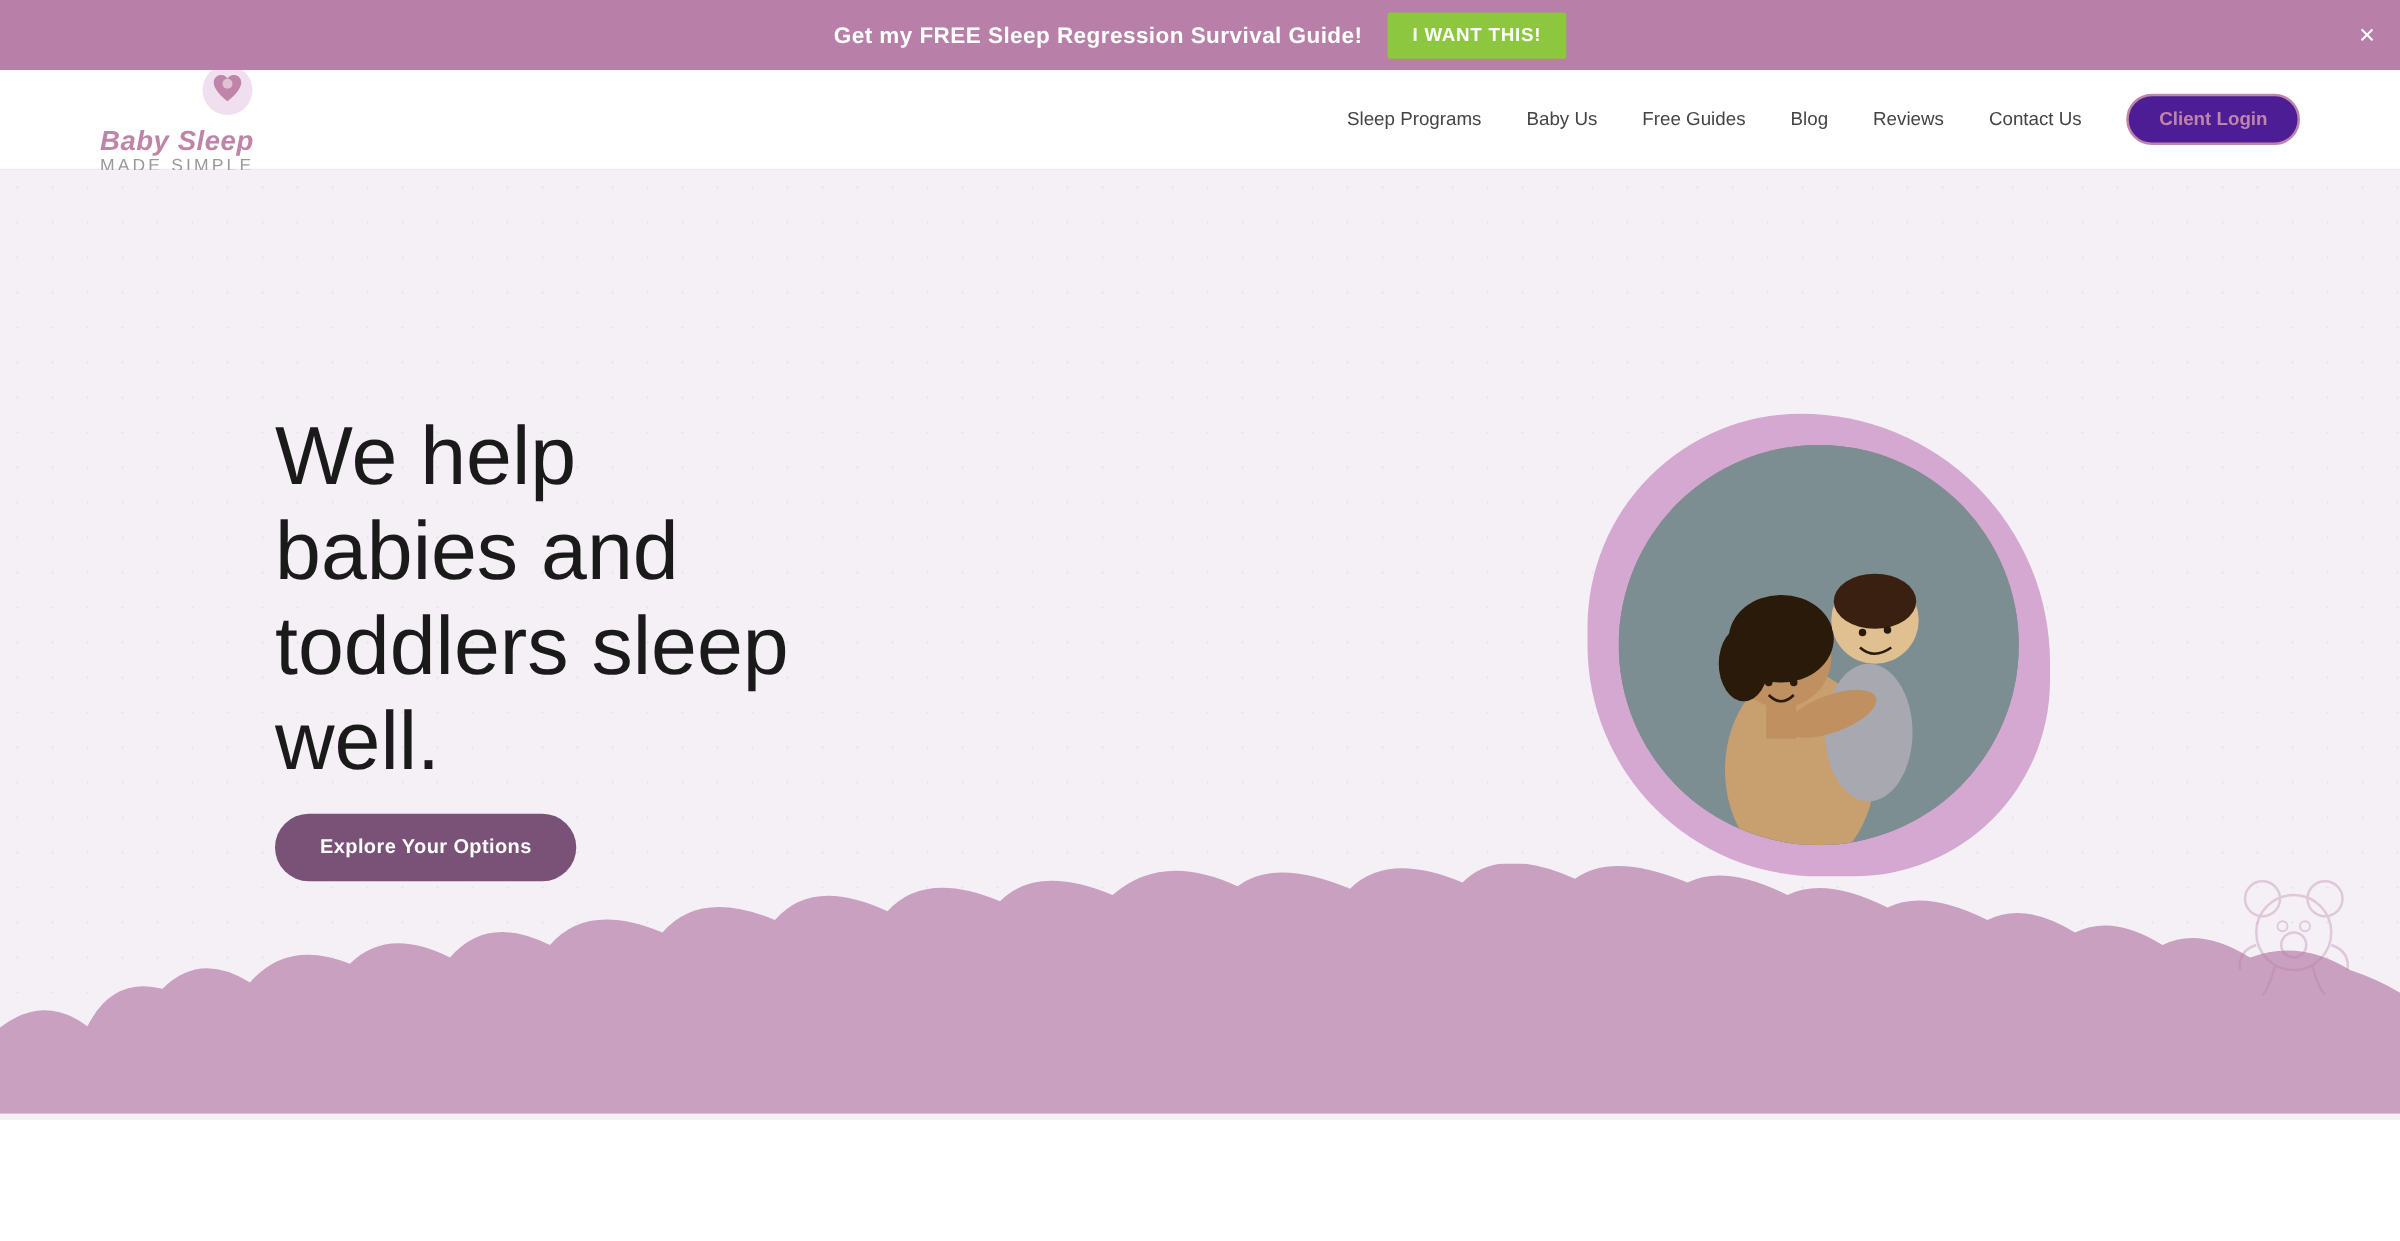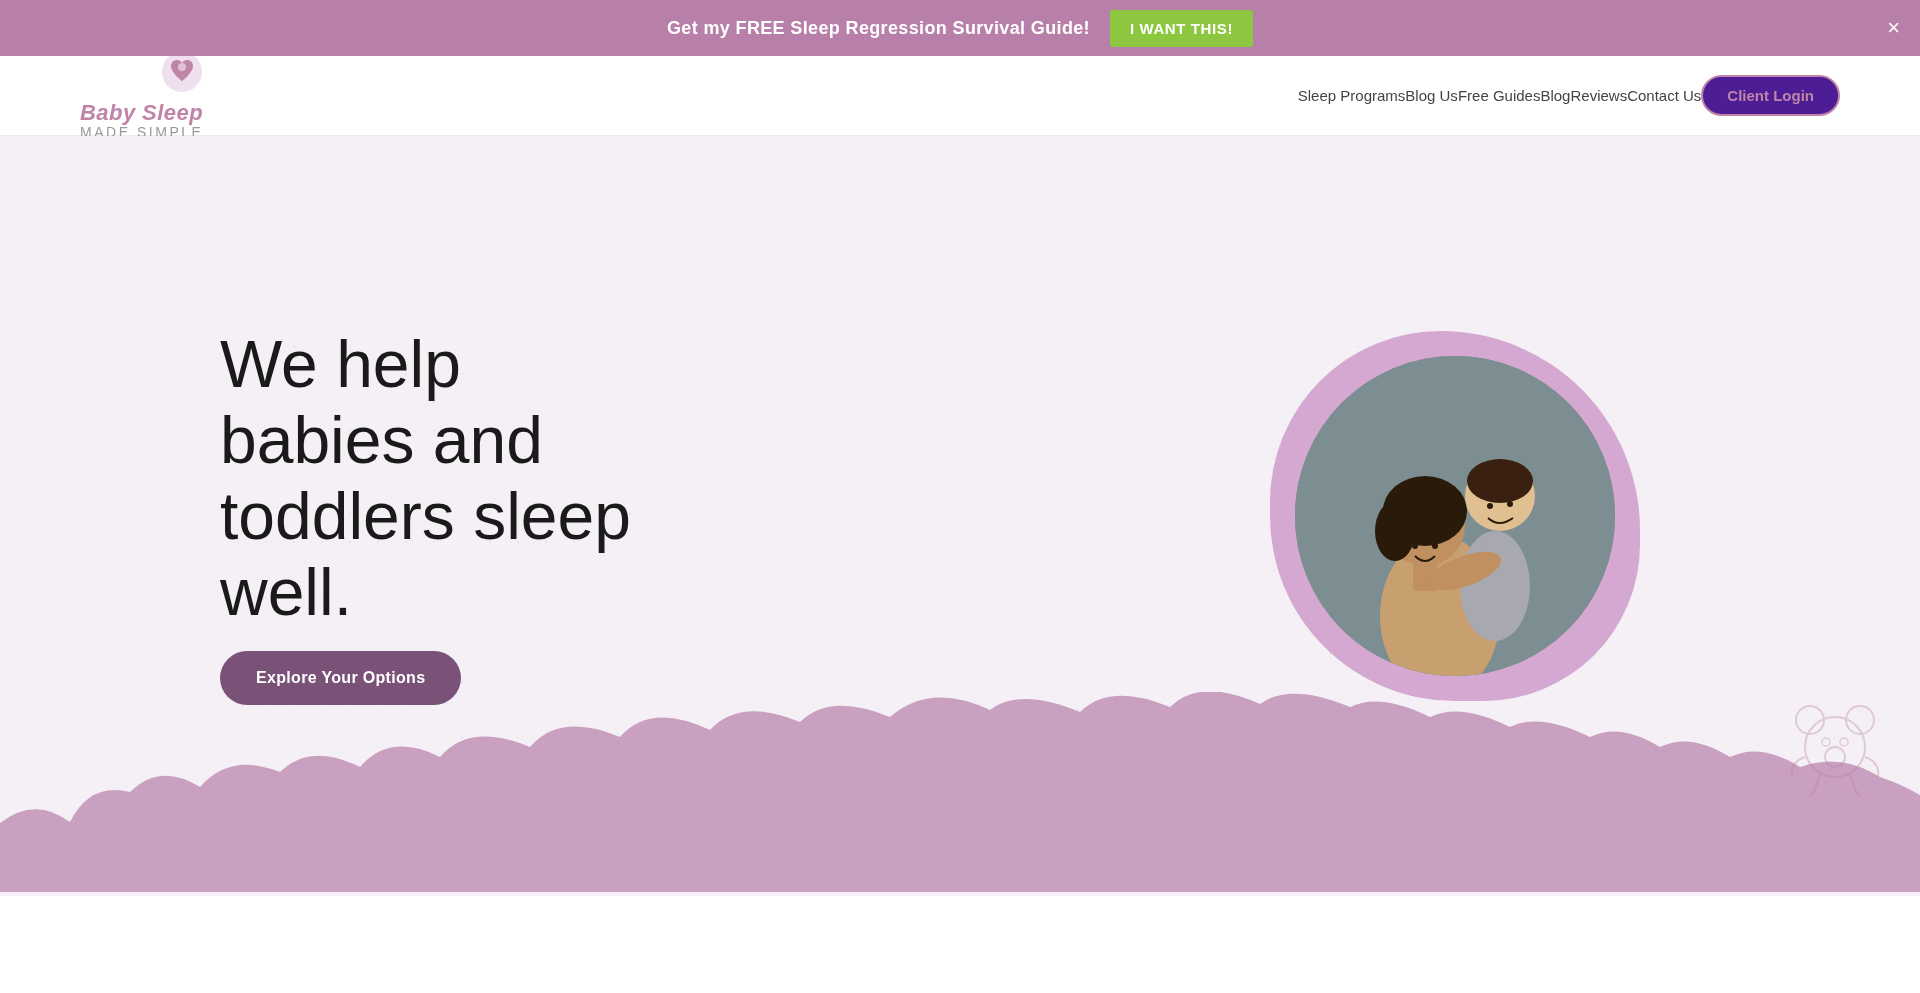--- a/index.html
+++ b/index.html
@@ -83,20 +83,21 @@
     .logo-text .brand-sub {
       font-size: 14px;
       color: #999;
       letter-spacing: 0.18em;
       text-transform: uppercase;
       text-align: center;
     }
     nav {
       display: flex;
       align-items: center;
+      gap: 36px;
     }
     nav a {
       text-decoration: none;
       color: #444;
       font-size: 15px;
       font-weight: 400;
     }
     .client-login-btn {
       border: 2px solid #c084a8;
       border-radius: 30px;
@@ -224,21 +225,21 @@
       <circle cx="21" cy="16" r="4" fill="white" opacity="0.5"></circle>
     </svg>
     <div class="logo-text">
       <span class="brand-name">Baby Sleep</span>
       <span class="brand-sub">MADE SIMPLE</span>
     </div>
   </a>
 
   <nav>
     <a href="#">Sleep Programs</a>
-    <a href="#">Blog Us</a>
+    <a href="#">Baby Us</a>
     <a href="#">Free Guides</a>
     <a href="#">Blog</a>
     <a href="#">Reviews</a>
     <a href="#">Contact Us</a>
     <a class="client-login-btn" href="#">Client Login</a>
   </nav>
 </header>
 
 <section class="hero">
   <div class="hero-content">

